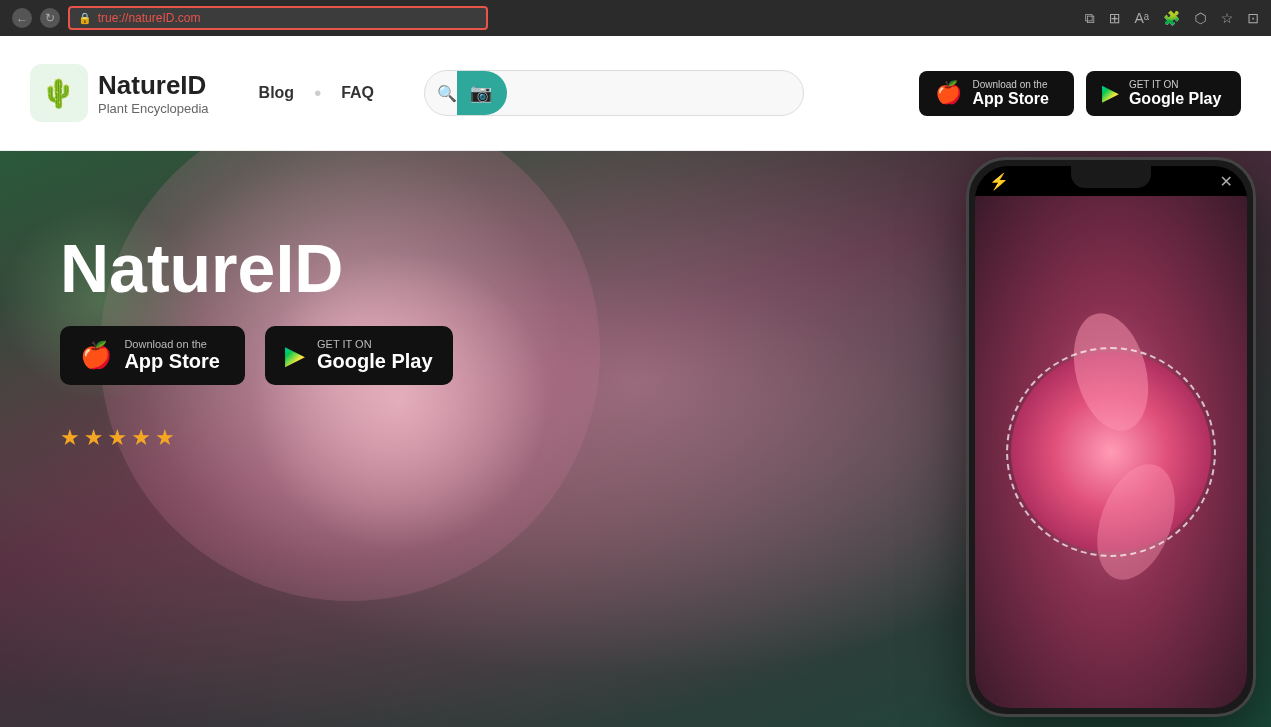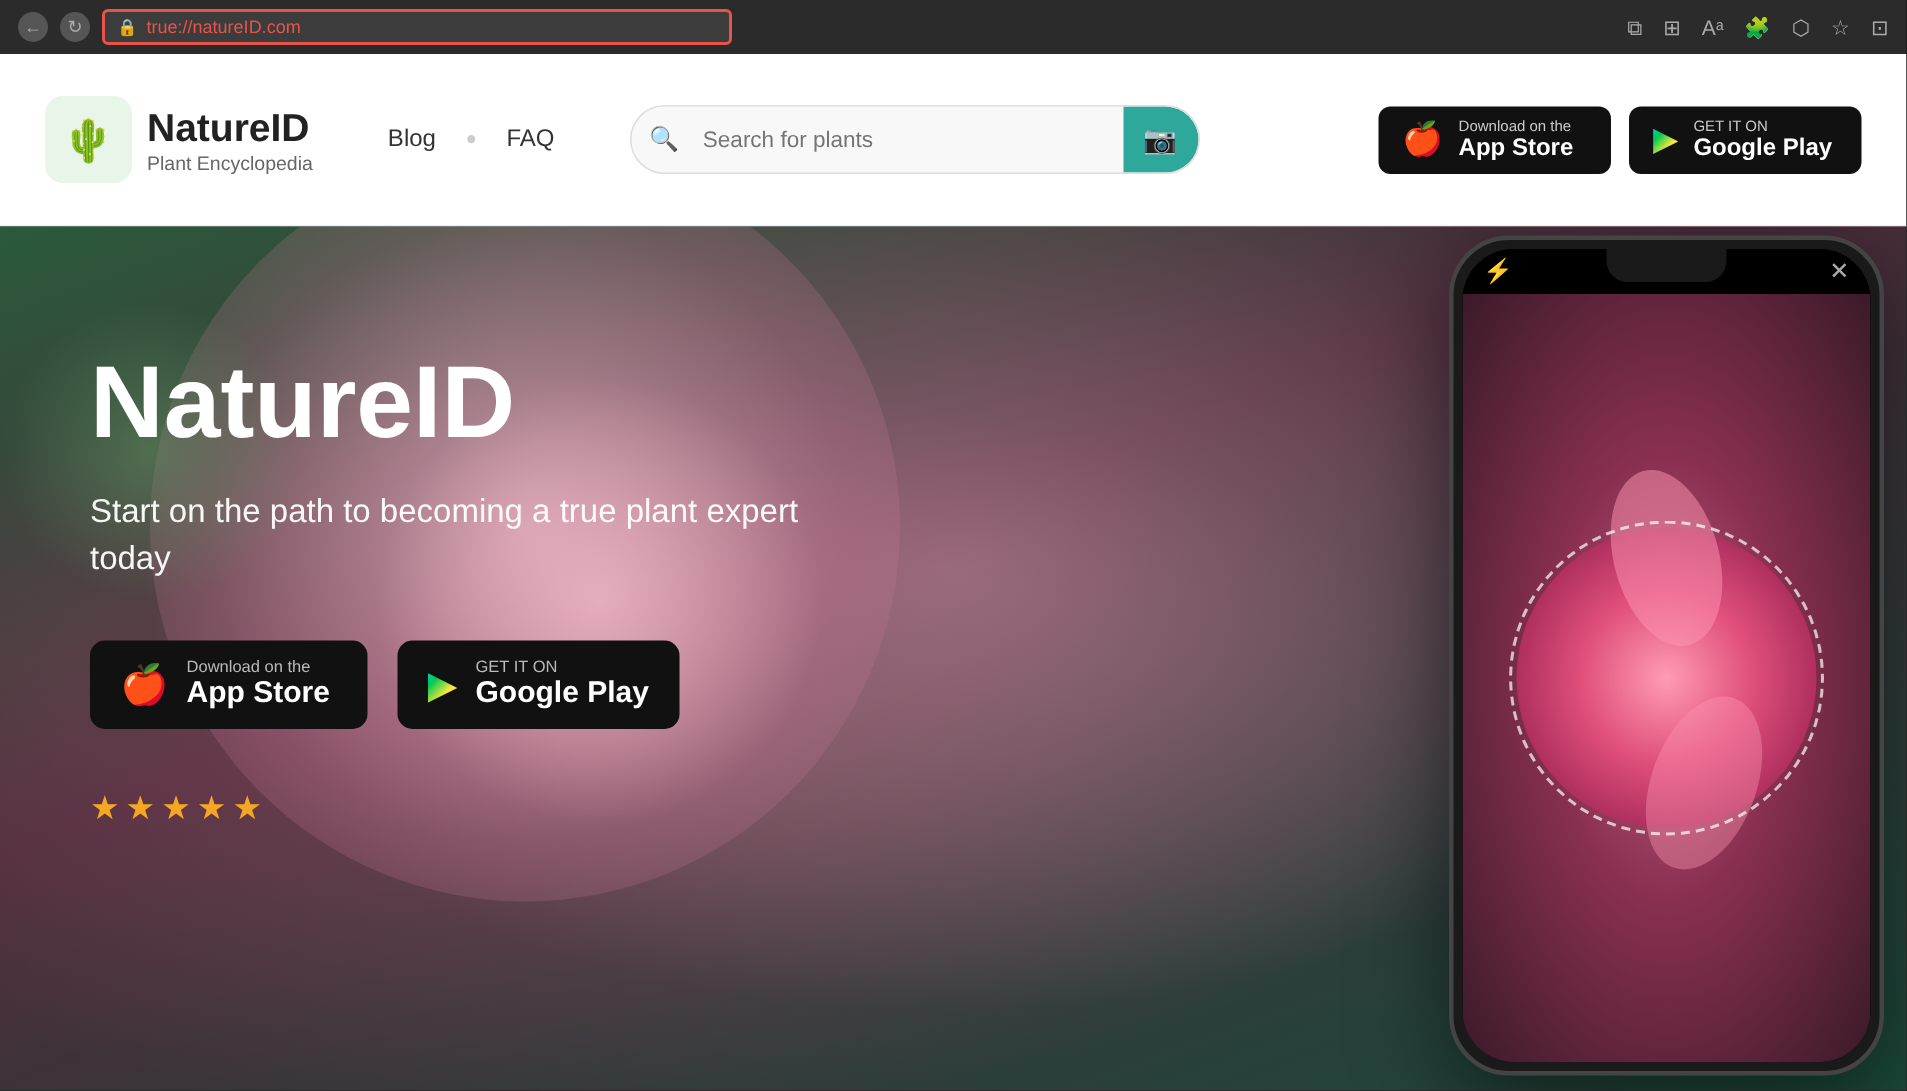--- a/index.html
+++ b/index.html
@@ -70,21 +70,21 @@
       font-size: 28px;
     }
     .logo-text h1 { font-size: 26px; font-weight: 700; color: #222; }
     .logo-text p { font-size: 13px; color: #666; text-align: right; }
     .nav-links {
       display: flex;
       align-items: center;
       gap: 20px;
       margin-left: 20px;
     }
-    .nav-links a { text-decoration: none; color: #333; font-size: 16px; font-weight: 400; }
+    .nav-links a { text-decoration: none; color: #333; font-size: 16px; font-weight: 700; }
     .nav-dot { color: #ccc; font-size: 20px; }
     .search-bar {
       flex: 1;
       max-width: 380px;
       margin-left: 20px;
       display: flex;
       align-items: center;
       border: 1px solid #ddd;
       border-radius: 30px;
       background: #f8f8f8;
@@ -348,21 +348,20 @@
   </a>
 
   <nav class="nav-links">
     <a href="#">Blog</a>
     <span class="nav-dot">•</span>
     <a href="#">FAQ</a>
   </nav>
 
   <div class="search-bar">
     <span style="padding-left:12px;color:#aaa;font-size:16px;">🔍</span>
-    <input type="text" placeholder="Search for plants" style="">
     <button class="search-btn">
       <span>📷</span>
     </button>
   </div>
 
   <div class="header-store-btns">
     <button class="store-btn-header">
       <span class="store-icon">🍎</span>
       <div class="store-text">
         <span class="store-sub">Download on the</span>
@@ -380,21 +379,20 @@
 </header>
 
 <section class="hero">
   <div class="hero-bg"></div>
   <div class="petal-blob petal1"></div>
   <div class="petal-blob petal2"></div>
   <div class="petal-blob petal3"></div>
 
   <div class="hero-content">
     <h2 class="hero-title">NatureID</h2>
-    <p class="hero-subtitle">Start on the path to becoming a true plant expert today</p>
 
     <div class="hero-btns">
       <button class="hero-store-btn">
         <span class="store-icon">🍎</span>
         <div class="store-text">
           <span class="store-sub">Download on the</span>
           <span class="store-name">App Store</span>
         </div>
       </button>
       <button class="hero-store-btn">

